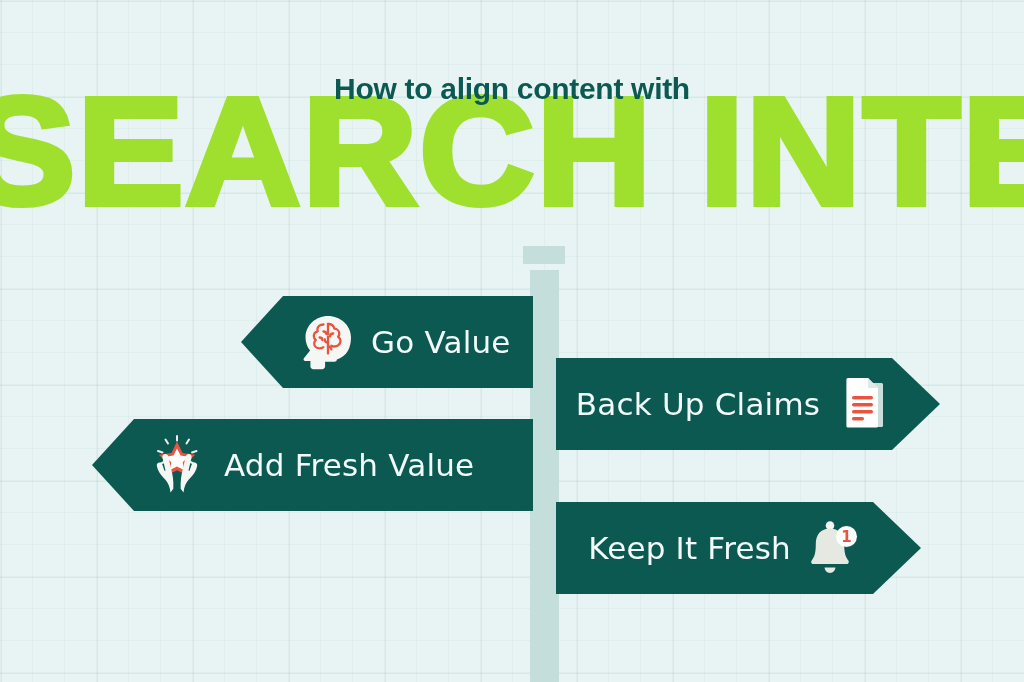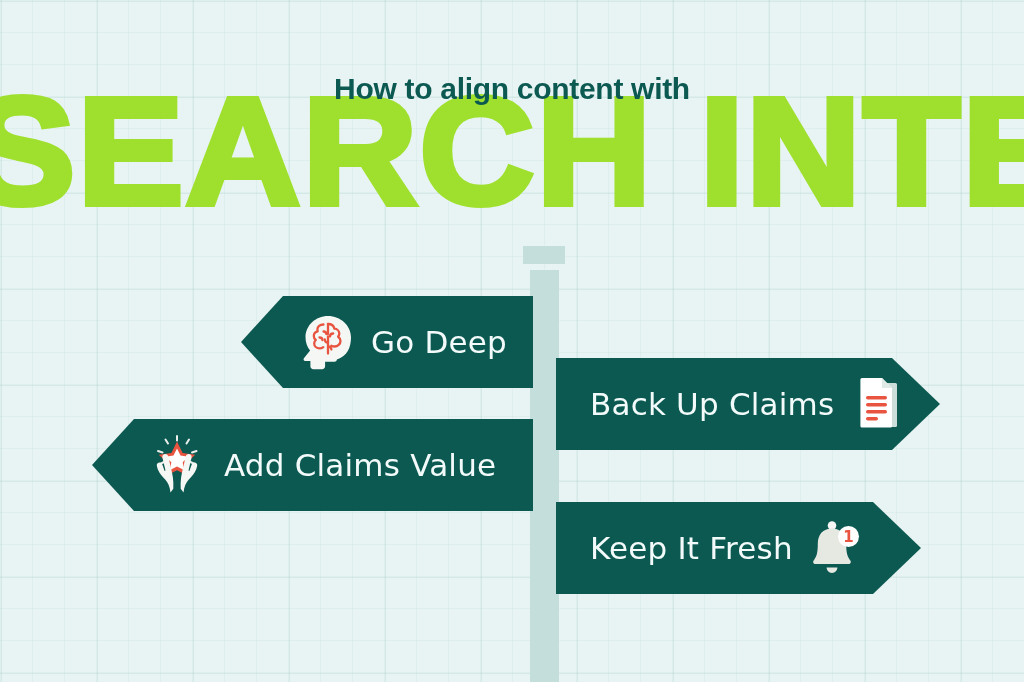--- a/index.html
+++ b/index.html
@@ -116,21 +116,21 @@
     clip-path: polygon(42px 0, 100% 0, 100% 100%, 42px 100%, 0 50%);
     padding-left: 56px;
     padding-right: 22px;
     justify-content: flex-start;
   }
   .sign.right-point {
     
     clip-path: polygon(0 0, calc(100% - 48px) 0, 100% 50%, calc(100% - 48px) 100%, 0 100%);
     padding-left: 34px;
     padding-right: 62px;
-    justify-content: space-between;
+    justify-content: center;
   }
 
   .sign-label {
     color: #f2fbfa;
     font-family: "DejaVu Sans", "Liberation Sans", sans-serif;
     font-weight: 400;
     font-size: 31px;
     line-height: 34px;
     letter-spacing: 0.2px;
     white-space: nowrap;
@@ -206,21 +206,21 @@
                  1.5 1 2.4 2.5 2.4 4.3 0 3-2.7 5.4-6 5.4-1.2 0-2.3-.3-3.2-.8"></path>
         <path d="M31 13v10"></path>
         <path d="M26.5 20.5c1.6 0 2.9 1.2 2.9 2.7"></path>
         <path d="M36.2 22.5c-1.8 0-3.2 1.3-3.2 3"></path>
         <path d="M31 25.5v17"></path>
         <path d="M31 31.5c-1.8 0-3.2-1.3-3.2-3"></path>
         <path d="M31 35.5c1.9 0 3.4 1.4 3.4 3.1"></path>
         <path d="M22.5 26.5c1.7 0 3 1.2 3 2.7"></path>
       </g>
     </svg>
-    <span class="sign-label">Go Deep</span>
+    <span class="sign-label">Go Value</span>
   </div>
 
   <div class="sign right-point" id="sign-back-up">
     <span class="sign-label">Back Up Claims</span>
     <span class="spacer"></span>
     <svg class="sign-icon" viewBox="0 0 58 62">
 
       <rect x="17" y="10" width="32" height="44" rx="1.5" fill="#ccded9"></rect>
 
       <path fill="#ffffff" d="M14 5h20l10 10v38a1.6 1.6 0 0 1-1.6 1.6H14A1.6 1.6 0 0 1 12.4 53V6.6A1.6 1.6 0 0 1 14 5z"></path>
@@ -256,21 +256,21 @@
       <path fill="#f5f7f4" d="M22.5 58.5c-.7-6-2.6-9.8-5.3-12.9-2.3-2.6-4.3-4.6-5.8-7.2
         -1.3-2.2-2.2-4.4-2.6-6.7-.3-1.8 1-3.3 2.7-3.3 1.3 0 2.4.9 2.8 2.1l2.3 6.4
         .9-.4-3.1-12.9c-.4-1.7.7-3.3 2.4-3.6 1.6-.3 3.2.8 3.5 2.4l3 13.2
         c.6 2.7 1.2 5.3 1.6 8 .5 3.5.6 7.3.4 11.1z"></path>
 
       <path fill="#f5f7f4" d="M35.5 58.5c.7-6 2.6-9.8 5.3-12.9 2.3-2.6 4.3-4.6 5.8-7.2
         1.3-2.2 2.2-4.4 2.6-6.7.3-1.8-1-3.3-2.7-3.3-1.3 0-2.4.9-2.8 2.1l-2.3 6.4
         -.9-.4 3.1-12.9c.4-1.7-.7-3.3-2.4-3.6-1.6-.3-3.2.8-3.5 2.4l-3 13.2
         c-.6 2.7-1.2 5.3-1.6 8-.5 3.5-.6 7.3-.4 11.1z"></path>
     </svg>
-    <span class="sign-label">Add Claims Value</span>
+    <span class="sign-label">Add Fresh Value</span>
   </div>
 
   <div class="sign right-point" id="sign-keep-fresh">
     <span class="sign-label">Keep It Fresh</span>
     <span class="spacer"></span>
     <svg class="sign-icon" viewBox="0 0 58 62">
 
       <circle cx="27" cy="8.5" r="4.3" fill="#f5f7f4"></circle>
 
       <path fill="#e6e8e2" d="M27 11.5c-9.3 0-14.2 6.5-14.2 15.3 0 8.9-1.3 13.3-4.1 16.6

